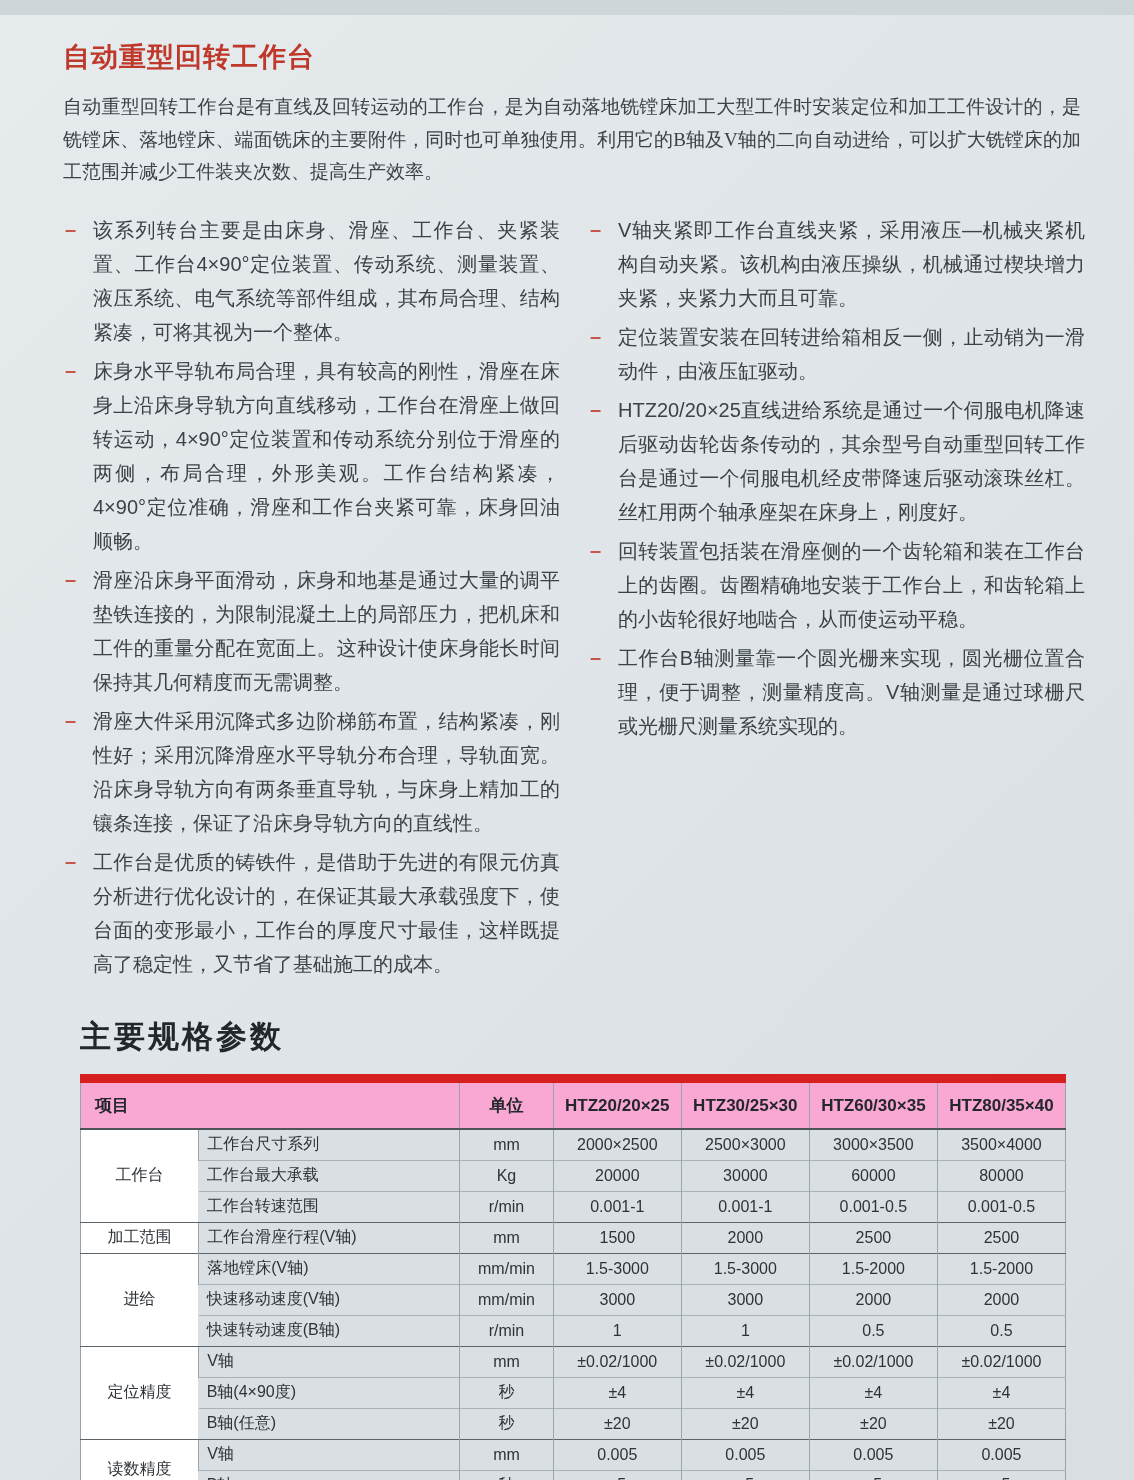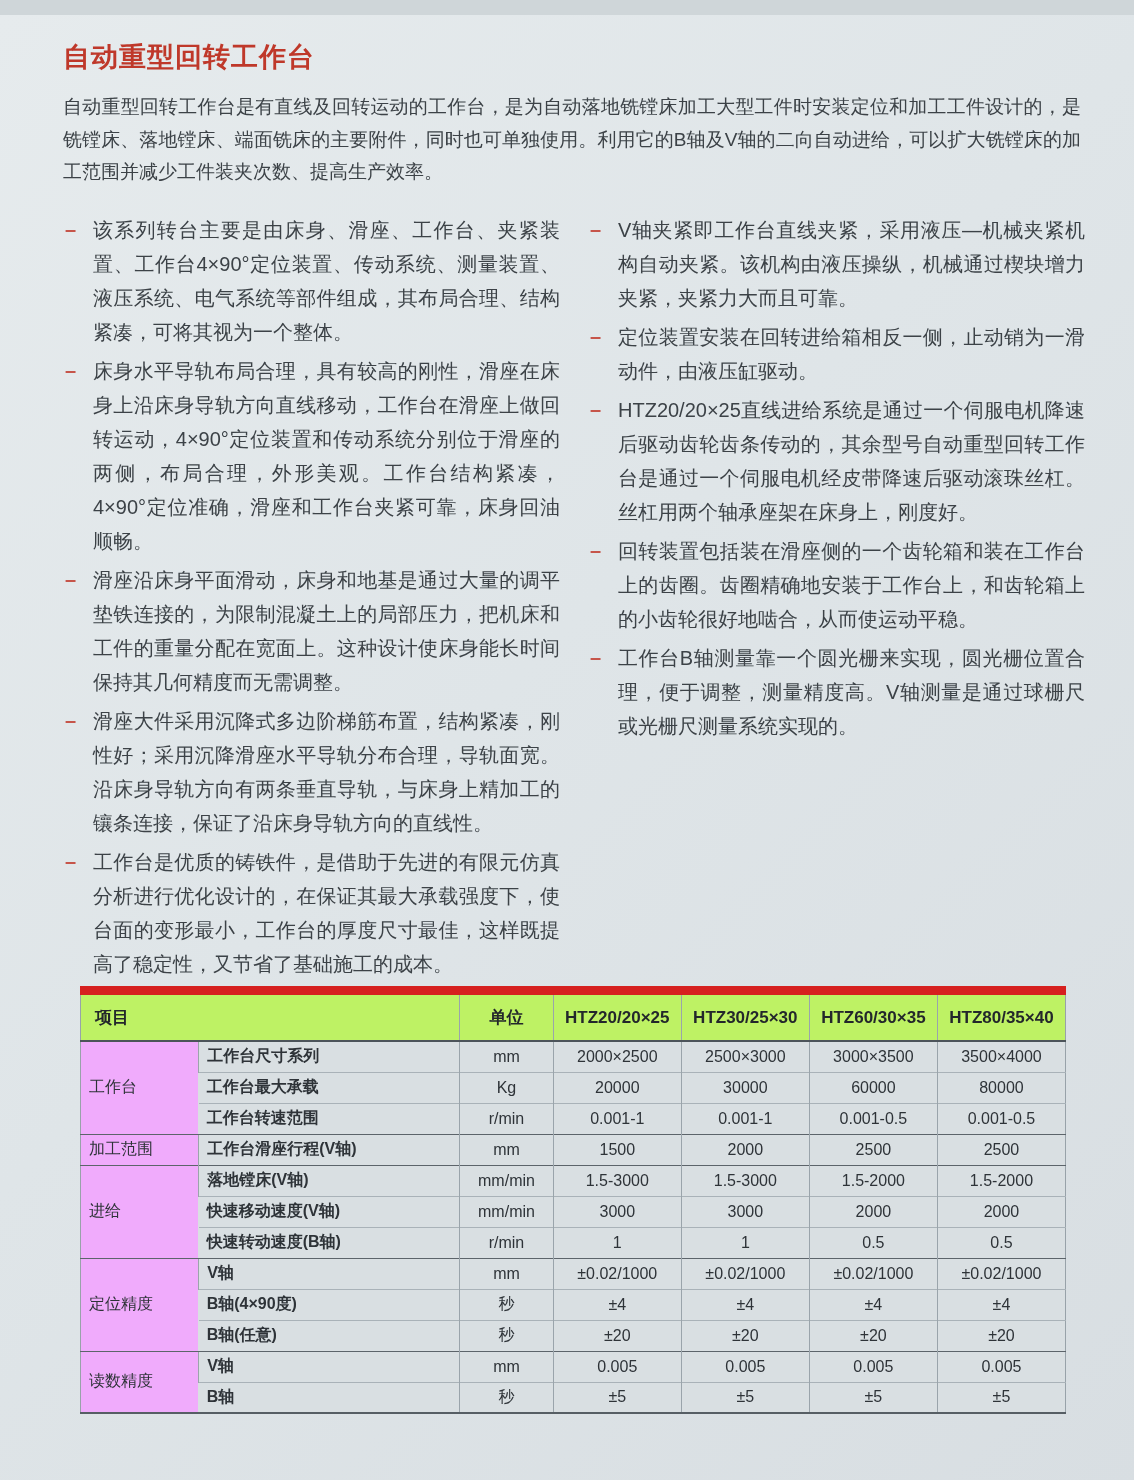--- a/index.html
+++ b/index.html
@@ -24,20 +24,21 @@
     letter-spacing:1px;
     color:#bf382a;
   }
   .intro {
     margin:0 0 24px 0;
     width:1018px;
     font-size:19px;
     line-height:1.72;
     text-align:justify;
     color:#3c4247;
+    font-family:Liberation Serif, serif;
   }
   .features {
     display:flex;
     gap:28px;
     width:1022px;
   }
   .feature-col { flex:1; min-width:0; }
   .feature-list { list-style:none; margin:0; padding:0; }
   .feature-list li {
     position:relative;
@@ -77,35 +78,35 @@
     box-sizing:border-box;
     padding:4px 8px;
     font-size:16px;
     color:#2e3338;
     border-left:1px solid #9aa4ab;
     overflow:hidden;
     white-space:nowrap;
   }
   table.spec th:first-child, table.spec td:first-child { border-left:none; }
   table.spec thead th {
-    background:#bef264;
+    background:#f9a8d4;
     font-weight:bold;
     font-size:17px;
     height:46px;
     text-align:center;
     border-bottom:2px solid #4c545a;
     color:#23272b;
   }
   table.spec thead th.h-item { text-align:left; padding-left:14px; }
   table.spec tbody td { height:31px; }
   table.spec tbody td { border-top:1px solid #a9b2b8; }
   table.spec tbody tr.group-start td { border-top:1.5px solid #5c646a; }
   table.spec tbody tr:first-child td { border-top:none; }
-  .group-cell { text-align:left; padding-left:14px; background:#f0abfc; }
-  .item-cell  { text-align:left; padding-left:12px;font-weight:bold; }
+  .group-cell { text-align:center; padding-left:14px; background:#ffffff; }
+  .item-cell  { text-align:left; padding-left:12px; }
   .unit-cell  { text-align:center; }
   .data-cell  { text-align:center; }
 </style>
 </head>
 <body>
 
 <div class="page">
 
   <h1 class="doc-title">自动重型回转工作台</h1>
 
@@ -125,20 +126,21 @@
       <ul class="feature-list">
           <li>V轴夹紧即工作台直线夹紧，采用液压—机械夹紧机构自动夹紧。该机构由液压操纵，机械通过楔块增力夹紧，夹紧力大而且可靠。</li>
           <li>定位装置安装在回转进给箱相反一侧，止动销为一滑动件，由液压缸驱动。</li>
           <li>HTZ20/20×25直线进给系统是通过一个伺服电机降速后驱动齿轮齿条传动的，其余型号自动重型回转工作台是通过一个伺服电机经皮带降速后驱动滚珠丝杠。丝杠用两个轴承座架在床身上，刚度好。</li>
           <li>回转装置包括装在滑座侧的一个齿轮箱和装在工作台上的齿圈。齿圈精确地安装于工作台上，和齿轮箱上的小齿轮很好地啮合，从而使运动平稳。</li>
           <li>工作台B轴测量靠一个圆光栅来实现，圆光栅位置合理，便于调整，测量精度高。V轴测量是通过球栅尺或光栅尺测量系统实现的。</li>
         </ul>
     </div>
   </div>
 
+  <h2 class="section-title">主要规格参数</h2>
 
   <div class="spec-wrap">
     <div class="red-bar"></div>
     <table class="spec">
       <colgroup>
         <col style="width:12%">
           <col style="width:26.5%">
           <col style="width:9.5%">
         <col style="width:13%">
           <col style="width:13%">

